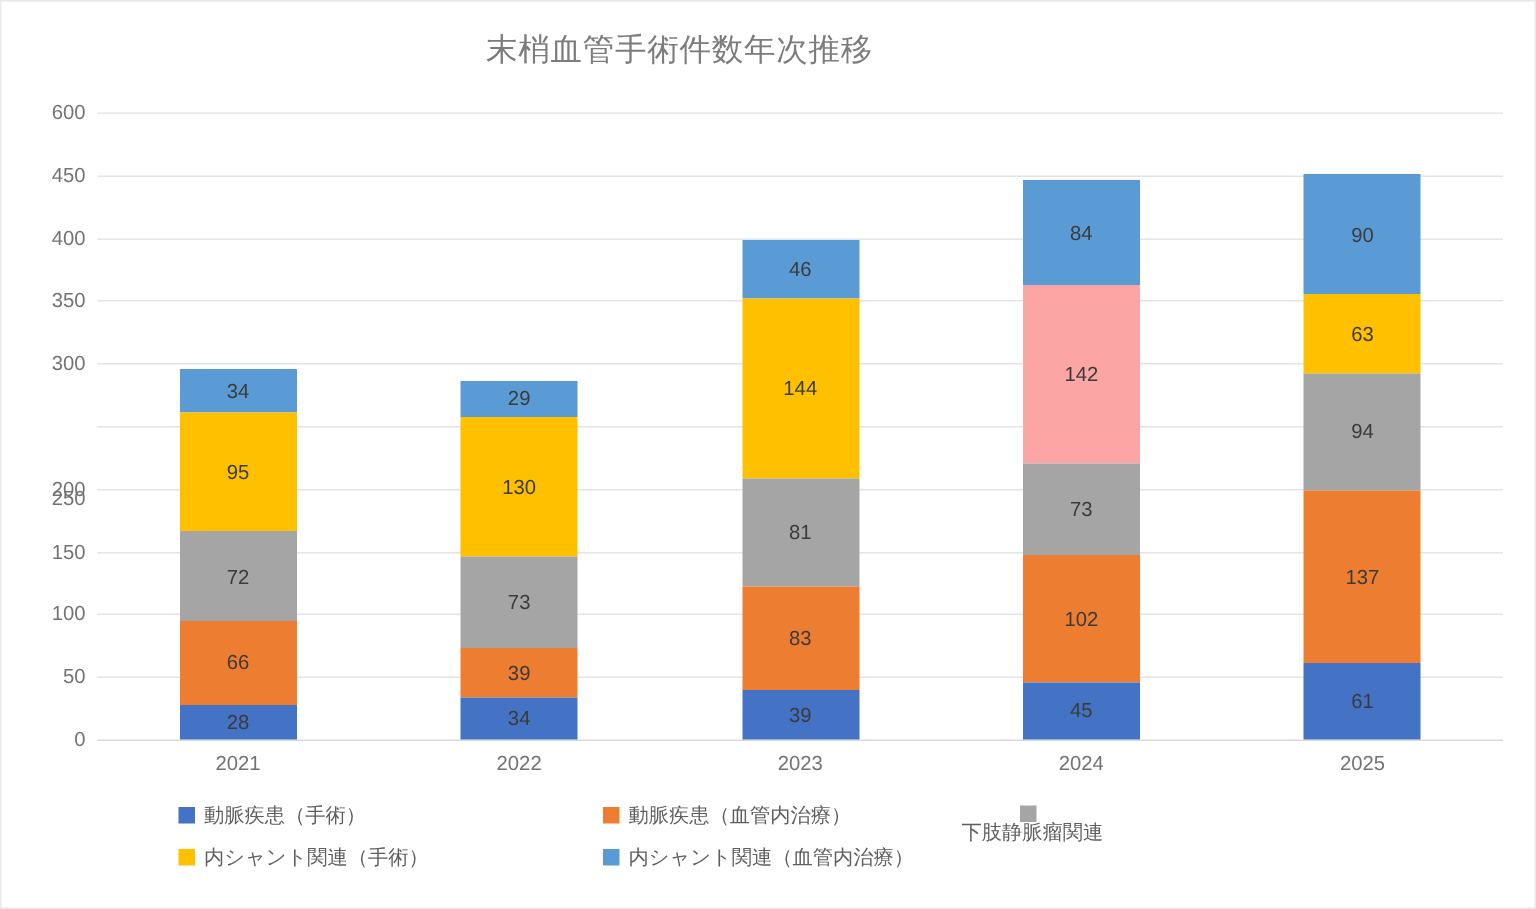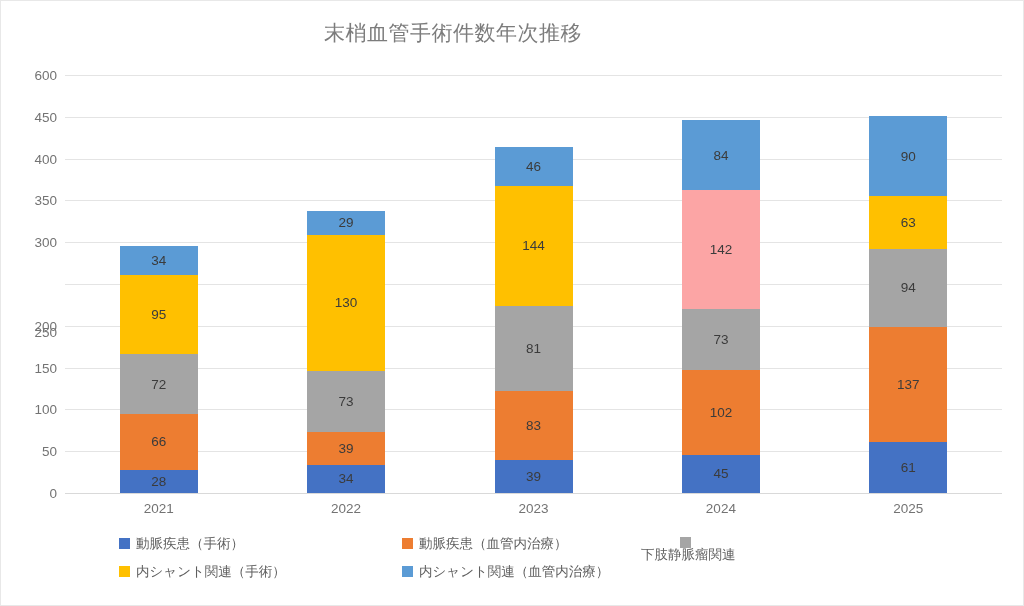--- a/index.html
+++ b/index.html
@@ -197,41 +197,41 @@
           <span class="bar-label">66</span>
         </div>
         <div class="bar-seg" title="動脈疾患（手術） 2021: 28" style="height: 23.408px; background: rgb(68, 114, 196);">
           <span class="bar-label">28</span>
         </div>
       </div>
       <div class="bar-group" style="left: 242.1px;">
         <div class="bar-seg" title="内シャント関連（血管内治療） 2022: 29" style="height: 24.244px; background: rgb(91, 155, 213);">
           <span class="bar-label">29</span>
         </div>
-        <div class="bar-seg" title="内シャント関連（手術） 2022: 130" style="height: 136px; background: rgb(255, 192, 0);">
+        <div class="bar-seg" title="内シャント関連（手術） 2022: 130" style="height: 93px; background: rgb(255, 192, 0);">
           <span class="bar-label">130</span>
         </div>
         <div class="bar-seg" title="下肢静脈瘤関連 2022: 73" style="height: 61.028px; background: rgb(165, 165, 165);">
           <span class="bar-label">73</span>
         </div>
         <div class="bar-seg" title="動脈疾患（血管内治療） 2022: 39" style="height: 32.604px; background: rgb(237, 125, 49);">
           <span class="bar-label">39</span>
         </div>
         <div class="bar-seg" title="動脈疾患（手術） 2022: 34" style="height: 28.424px; background: rgb(68, 114, 196);">
           <span class="bar-label">34</span>
         </div>
       </div>
       <div class="bar-group" style="left: 429.5px;">
         <div class="bar-seg" title="内シャント関連（血管内治療） 2023: 46" style="height: 38.456px; background: rgb(91, 155, 213);">
           <span class="bar-label">46</span>
         </div>
         <div class="bar-seg" title="内シャント関連（手術） 2023: 144" style="height: 120.384px; background: rgb(255, 192, 0);">
           <span class="bar-label">144</span>
         </div>
-        <div class="bar-seg" title="下肢静脈瘤関連 2023: 81" style="height: 85px; background: rgb(165, 165, 165);">
+        <div class="bar-seg" title="下肢静脈瘤関連 2023: 81" style="height: 72px; background: rgb(165, 165, 165);">
           <span class="bar-label">81</span>
         </div>
         <div class="bar-seg" title="動脈疾患（血管内治療） 2023: 83" style="height: 69.388px; background: rgb(237, 125, 49);">
           <span class="bar-label">83</span>
         </div>
         <div class="bar-seg" title="動脈疾患（手術） 2023: 39" style="height: 32.604px; background: rgb(68, 114, 196);">
           <span class="bar-label">39</span>
         </div>
       </div>
       <div class="bar-group" style="left: 616.9px;">

